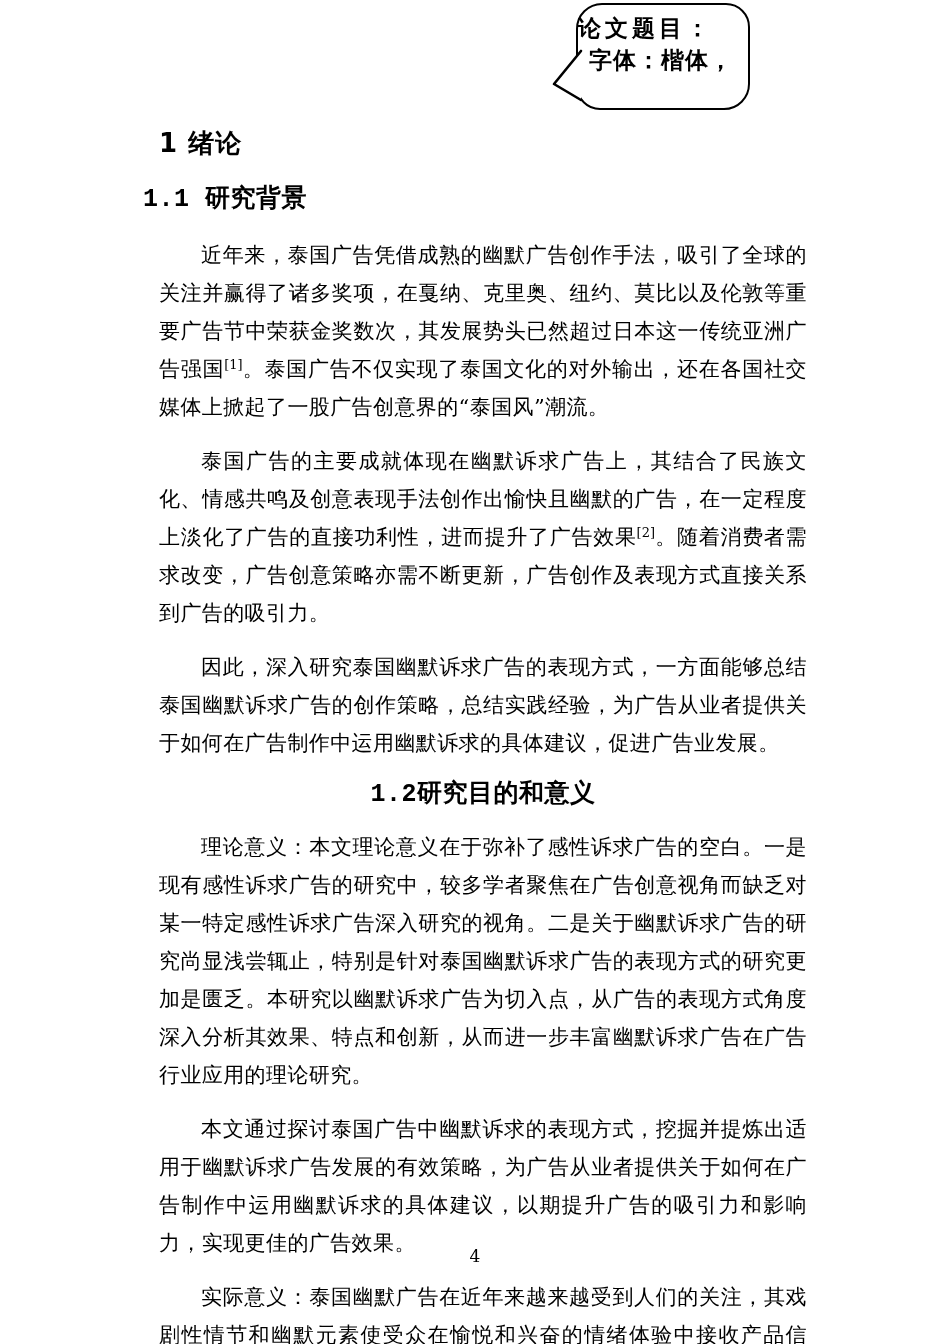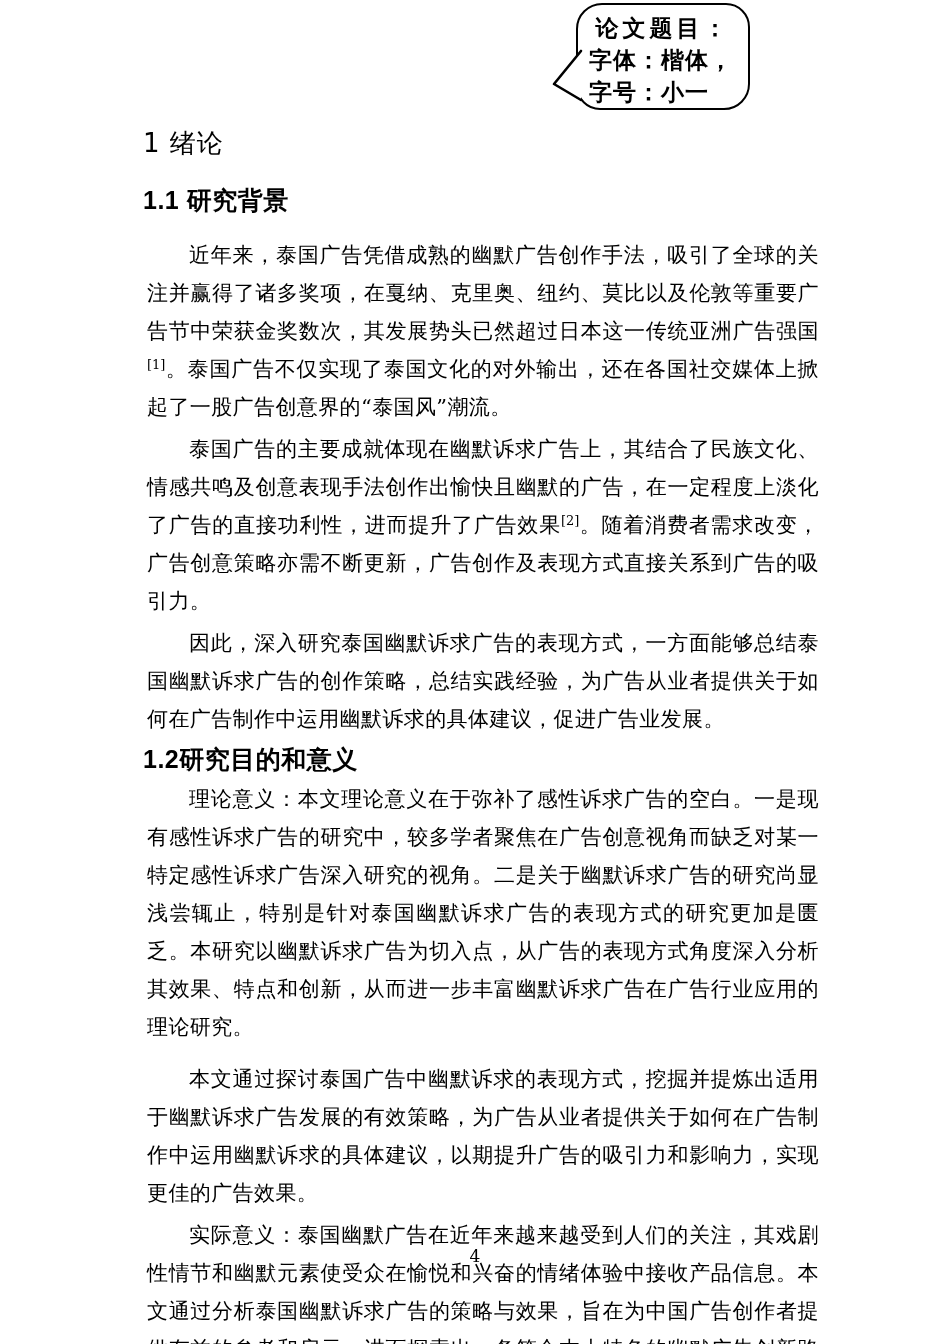--- a/index.html
+++ b/index.html
@@ -38,53 +38,54 @@
     top: 43px;
     z-index: 4;
   }
   .callout-line {
     padding-left: 11px;
     white-space: nowrap;
     letter-spacing: 1px;
   }
   .callout-line.center {
     padding-left: 0;
-    text-align: center;
+    text-align: left;
     letter-spacing: 4px;
   }
 
   
   .content {
     position: absolute;
     left: 143px;
     top: 0;
     width: 680px;
   }
   .h-chapter {
-    margin: 126px 0 0 0;
+    margin: 126px 0 0 16px;
     font-family: "DejaVu Sans", "Liberation Sans", sans-serif;
-    font-weight: normal;
+    font-weight: bold;
     font-size: 26px;
     line-height: 34px;
     letter-spacing: 1px;
   }
   .h-section {
     margin: 24px 0 0 0;
-    font-family: Liberation Sans, sans-serif;
+    font-family: Liberation Mono, monospace;
     font-weight: bold;
     font-size: 25px;
     line-height: 32px;
     letter-spacing: 0.5px;
   }
   .h-section.second {
     margin-top: 2px;
     line-height: 34px;
+    text-align: center;
   }
   p.body {
-    margin: 4px;
+    margin: 16px;
     font-size: 21px;
     line-height: 38px;
     text-align: justify;
     text-indent: 2em;
     letter-spacing: 0.4px;
   }
   p.body.mt20 { margin-top: 20px; }
   p.body.mt14 { margin-top: 14px; }
   sup.ref {
     font-size: 13px;
@@ -108,21 +109,20 @@
 <body>
 
 <div class="page">
 
   <div class="callout">
     <svg class="callout-tail" width="32" height="58" viewBox="0 0 32 58">
       <path d="M30 3 L3 36 L30 52" fill="#ffffff" stroke="#000000" stroke-width="2.6" stroke-linejoin="round" stroke-linecap="round"></path>
     </svg>
     <div class="callout-line center">论文题目：</div>
     <div class="callout-line">字体：楷体，</div>
-    <div class="callout-line">字号：小一</div>
   </div>
 
   <div class="content">
 
     <h1 class="h-chapter">1 绪论</h1>
 
     <h2 class="h-section">1.1 研究背景</h2>
 
     <p class="body mt20"><span>近年来，泰国广告凭借成熟的幽默广告创作手法，吸引了全球的关注并赢得了诸多奖项，在戛纳、克里奥、纽约、莫比以及伦敦等重要广告节中荣获金奖数次，其发展势头已然超过日本这一传统亚洲广告强国</span><sup class="ref">[1]</sup><span>。泰国广告不仅实现了泰国文化的对外输出，还在各国社交媒体上掀起了一股广告创意界的“泰国风”潮流。</span></p>
 

